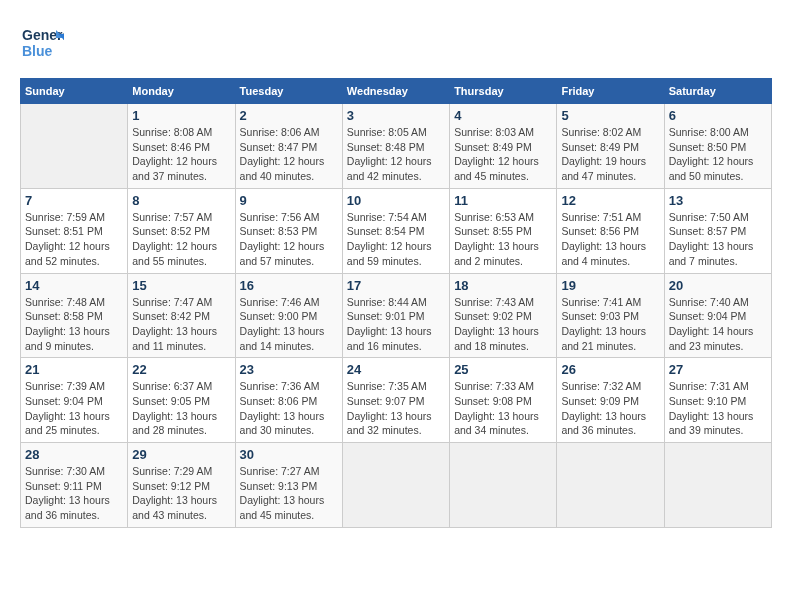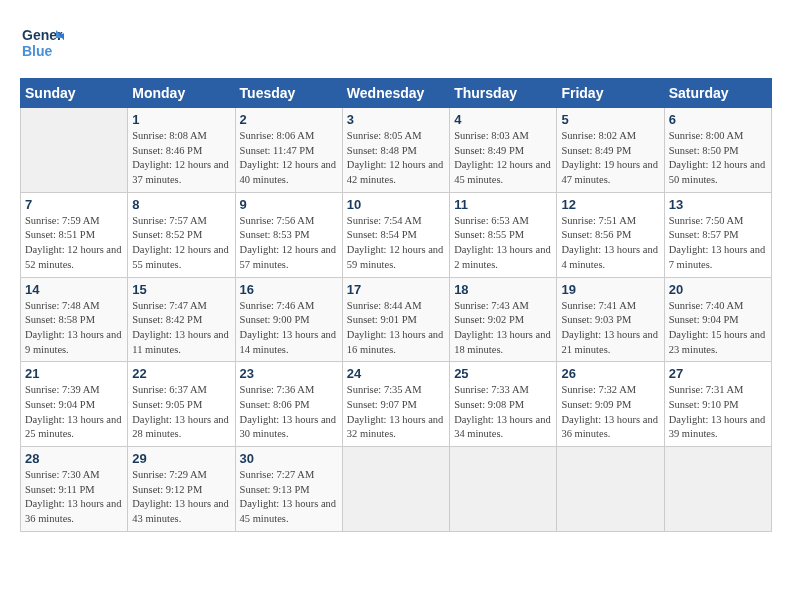--- a/index.html
+++ b/index.html
@@ -37,21 +37,21 @@
       border-collapse: collapse;
       font-size: 11px;
     }
     thead tr {
       background-color: #2a5fa5;
       color: white;
     }
     thead th {
       padding: 6px 4px;
       text-align: left;
-      font-size: 14px;
+      font-size: 11px;
       font-weight: bold;
       border: 1px solid #2a5fa5;
     }
     tbody tr {
       vertical-align: top;
     }
     tbody td {
       border: 1px solid #ccc;
       padding: 4px;
       height: 80px;
@@ -66,21 +66,20 @@
     .day-number {
       font-weight: bold;
       font-size: 13px;
       color: #1a3a5c;
       display: block;
       margin-bottom: 2px;
     }
     .day-info {
       color: #444;
       line-height: 1.4;
-      font-family: Liberation Serif, serif;
     }
     .empty-cell {
       background: #f0f0f0 !important;
     }
     .last-row td {
       height: 70px;
     }
   </style>
 </head>
 <body>
@@ -122,21 +121,21 @@
           <div class="day-info">
             <div>Sunrise: 8:08 AM</div>
             <div>Sunset: 8:46 PM</div>
             <div>Daylight: 12 hours and 37 minutes.</div>
           </div>
         </td>
         <td>
           <span class="day-number">2</span>
           <div class="day-info">
             <div>Sunrise: 8:06 AM</div>
-            <div>Sunset: 11:47 PM</div>
+            <div>Sunset: 8:47 PM</div>
             <div>Daylight: 12 hours and 40 minutes.</div>
           </div>
         </td>
         <td>
           <span class="day-number">3</span>
           <div class="day-info">
             <div>Sunrise: 8:05 AM</div>
             <div>Sunset: 8:48 PM</div>
             <div>Daylight: 12 hours and 42 minutes.</div>
           </div>
@@ -271,21 +270,21 @@
             <div>Sunrise: 7:41 AM</div>
             <div>Sunset: 9:03 PM</div>
             <div>Daylight: 13 hours and 21 minutes.</div>
           </div>
         </td>
         <td>
           <span class="day-number">20</span>
           <div class="day-info">
             <div>Sunrise: 7:40 AM</div>
             <div>Sunset: 9:04 PM</div>
-            <div>Daylight: 15 hours and 23 minutes.</div>
+            <div>Daylight: 14 hours and 23 minutes.</div>
           </div>
         </td>
       </tr>
       <tr>
         <td>
           <span class="day-number">21</span>
           <div class="day-info">
             <div>Sunrise: 7:39 AM</div>
             <div>Sunset: 9:04 PM</div>
             <div>Daylight: 13 hours and 25 minutes.</div>

